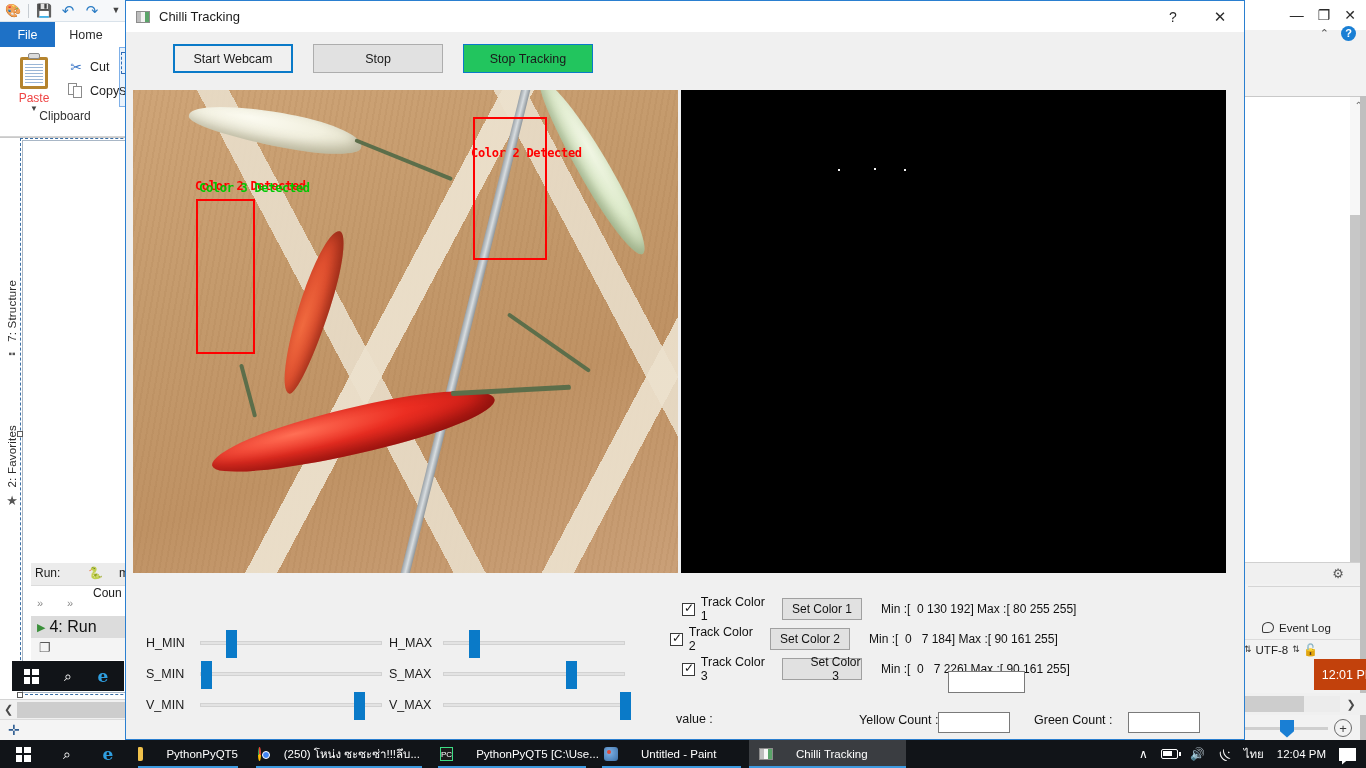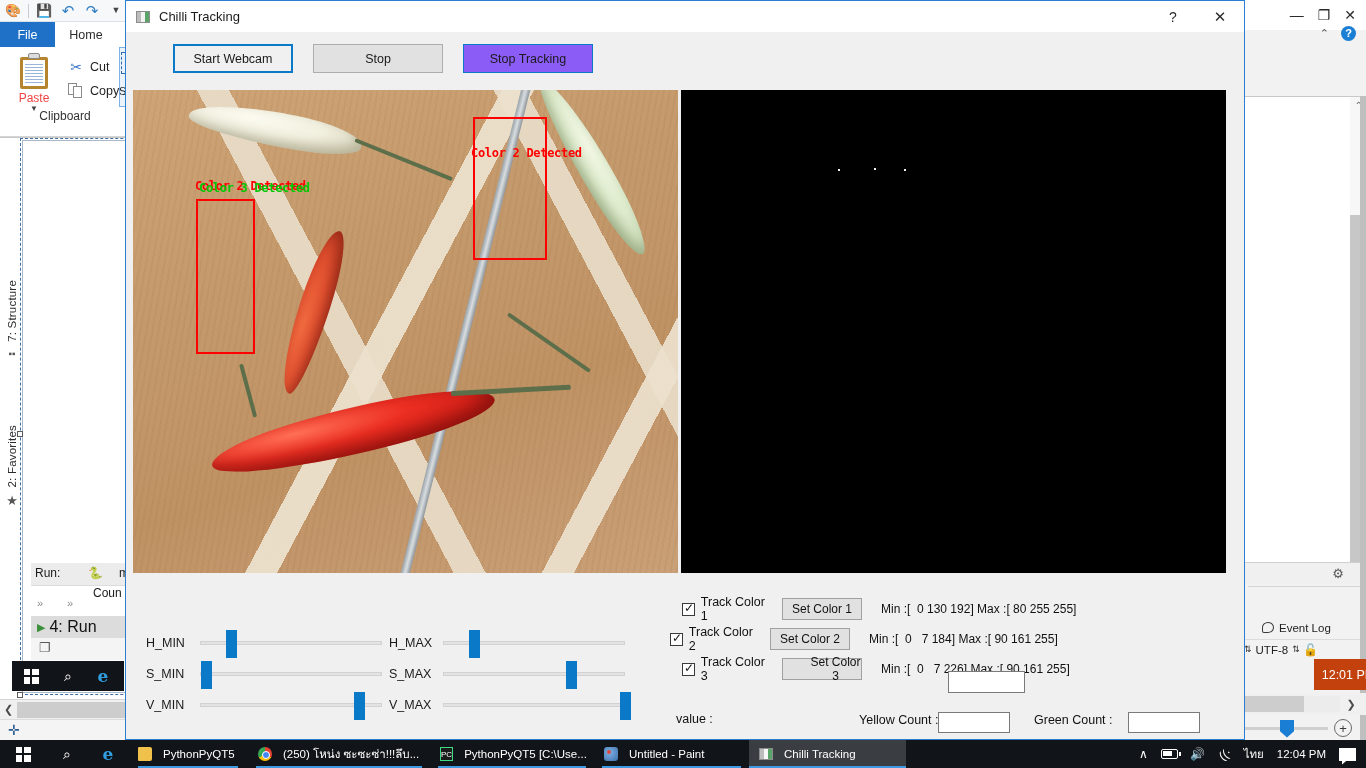--- a/index.html
+++ b/index.html
@@ -102,21 +102,21 @@
   .app-icon i:nth-child(3){ width:34%; background:#5aa469; }
   .app-title-text { margin-left:9px; font-size:13px; color:#1b1b1b; }
   .app-title-btns { margin-left:auto; display:flex; height:31px; }
   .tbtn { width:46px; height:31px; display:flex; align-items:center; justify-content:center; font-size:14px; color:#2b2b2b; }
   .tbtn.close { width:48px; font-size:15px; }
   .app-body { position:absolute; left:0; top:31px; width:1118px; height:707px; background:#f0f0f0; }
 
   .btn { font-size:12.5px; color:#1a1a1a; font-family:"Liberation Sans", sans-serif; display:flex; align-items:center; justify-content:center; }
   .btn-start { position:absolute; left:47px; top:12px; width:120px; height:29px; background:#f0f0f0; border:2px solid #0a7ac8; }
   .btn-stop { position:absolute; left:187px; top:12px; width:130px; height:29px; background:#e1e1e1; border:1px solid #adadad; }
-  .btn-stoptrack { position:absolute; left:337px; top:12px; width:130px; height:29px; background:#8b5cf6; border:1px solid #0a7ac8; }
+  .btn-stoptrack { position:absolute; left:337px; top:12px; width:130px; height:29px; background:#22c55e; border:1px solid #0a7ac8; }
 
   .video-left { position:absolute; left:7px; top:58px; width:545px; height:483px; background:#000; overflow:hidden; }
   .video-right { position:absolute; left:555px; top:58px; width:545px; height:483px; background:#000000; border:1px solid #000; }
   .dot { position:absolute; width:2px; height:2px; background:#f2f2f2; }
 
   
   .scene { position:absolute; inset:0; background:
       linear-gradient(118deg, rgba(255,255,255,0) 0 46%, rgba(236,225,205,.95) 46% 50%, rgba(255,255,255,0) 50% 100%),
       linear-gradient(118deg, rgba(255,255,255,0) 0 83%, rgba(236,225,205,.92) 83% 87%, rgba(255,255,255,0) 87% 100%),
       linear-gradient(-118deg, rgba(255,255,255,0) 0 19%, rgba(233,222,202,.9) 19% 23%, rgba(255,255,255,0) 23% 100%),
@@ -169,21 +169,21 @@
   .lbl-static { position:absolute; font-size:12.5px; color:#111; }
 
   
   .taskbar { position:absolute; left:0; top:740px; width:1366px; height:28px; background:#111418; display:flex; align-items:center; }
   .tb-start { width:46px; height:28px; display:flex; align-items:center; justify-content:center; }
   .win-logo { width:15px; height:15px; display:grid; grid-template-columns:1fr 1fr; grid-template-rows:1fr 1fr; gap:2px; }
   .win-logo i { background:#ffffff; display:block; }
   .tb-search { width:42px; height:28px; display:flex; align-items:center; justify-content:center; color:#fff; font-size:14px; }
   .tb-edge { width:40px; height:28px; display:flex; align-items:center; justify-content:center; }
   .edge-e { font-size:17px; color:#2f9fe0; font-weight:bold; font-family:"DejaVu Serif", serif; }
-  .tb-item { height:28px; display:flex; align-items:center; gap:11px; padding:0 10px; color:#fff; font-size:11.5px; position:relative; white-space:nowrap; }
+  .tb-item { height:28px; display:flex; align-items:center; gap:23px; padding:0 10px; color:#fff; font-size:11.5px; position:relative; white-space:nowrap; }
   .tb-item.active { background:#3a3d41; }
   .ico-sq { width:14px; height:14px; display:block; }
   .ico-folder { background:#f0c14b; border-radius:1px 2px 2px 1px; }
   .ico-chrome { width:14px;height:14px;border-radius:50%; background: conic-gradient(#ea4335 0 33%, #fbbc05 33% 66%, #34a853 66% 100%); position:relative; }
   .ico-chrome::after { content:""; position:absolute; left:4px; top:4px; width:6px; height:6px; border-radius:50%; background:#4285f4; border:1px solid #fff; }
   .ico-pc { width:15px; height:14px; border:1.5px solid #3ddc84; background:#1a1a1a; color:#fff; font-size:8px; display:flex; align-items:center; justify-content:center; font-family:"Liberation Sans",sans-serif; }
   .ico-paint { width:14px;height:14px; border-radius:3px; background:radial-gradient(circle at 40% 40%, #7fb2e5, #3a6fa8); position:relative; }
   .ico-paint::after{ content:""; position:absolute; left:3px; top:3px; width:4px; height:4px; border-radius:50%; background:#e04a3a; }
   .ico-chilli { width:14px; height:12px; background:#e9e9e9; border:1px solid #8c8c8c; display:flex; }
   .ico-chilli i { display:block; height:100%; }

